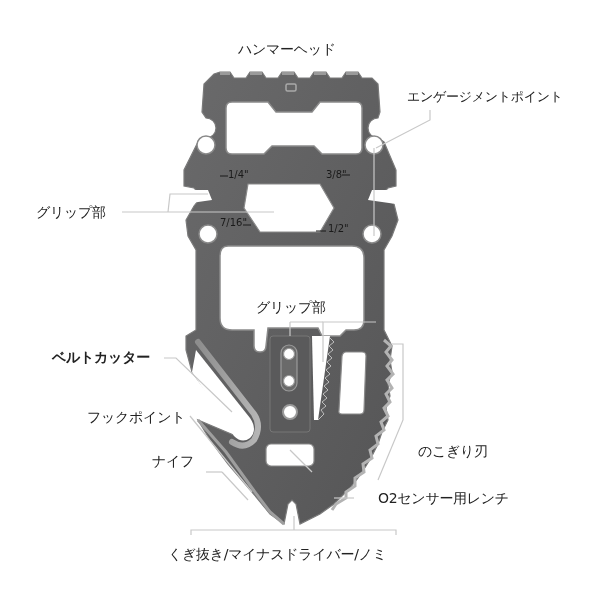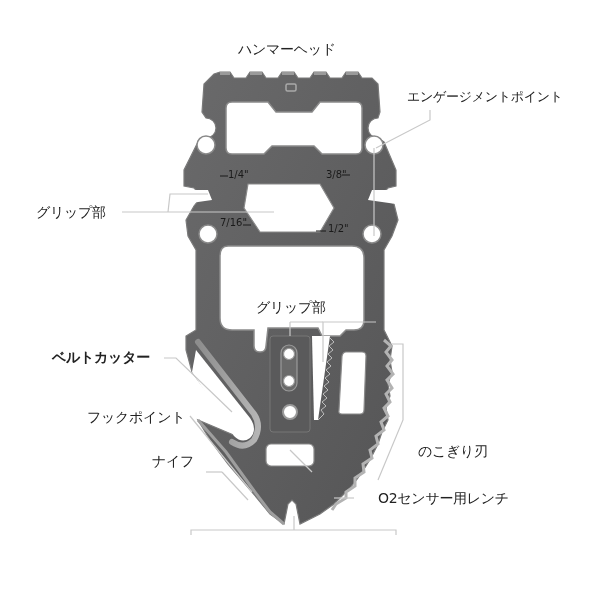--- a/index.html
+++ b/index.html
@@ -128,13 +128,14 @@
   <div class="size-mark" style="left:326px; top:170px;">3/8"</div>
   <div class="size-mark" style="left:220px; top:218px;">7/16"</div>
   <div class="size-mark" style="left:328px; top:224px;">1/2"</div>
 
   <div class="label" style="left:256px; top:276px;margin-top:24px;">グリップ部</div>
   <div class="label" style="left:52px; top:350px;font-weight:bold;">ベルトカッター</div>
   <div class="label" style="left:78px; top:410px;margin-left:9px;">フックポイント</div>
   <div class="label" style="left:418px; top:401px;margin-top:43px;">のこぎり刃</div>
   <div class="label" style="left:152px; top:454px;">ナイフ</div>
   <div class="label" style="left:378px; top:491px;">O2センサー用レンチ</div>
+  <div class="label" style="left:168px; top:547px;">くぎ抜き/マイナスドライバー/ノミ</div>
 </div>
 
 </body></html>

